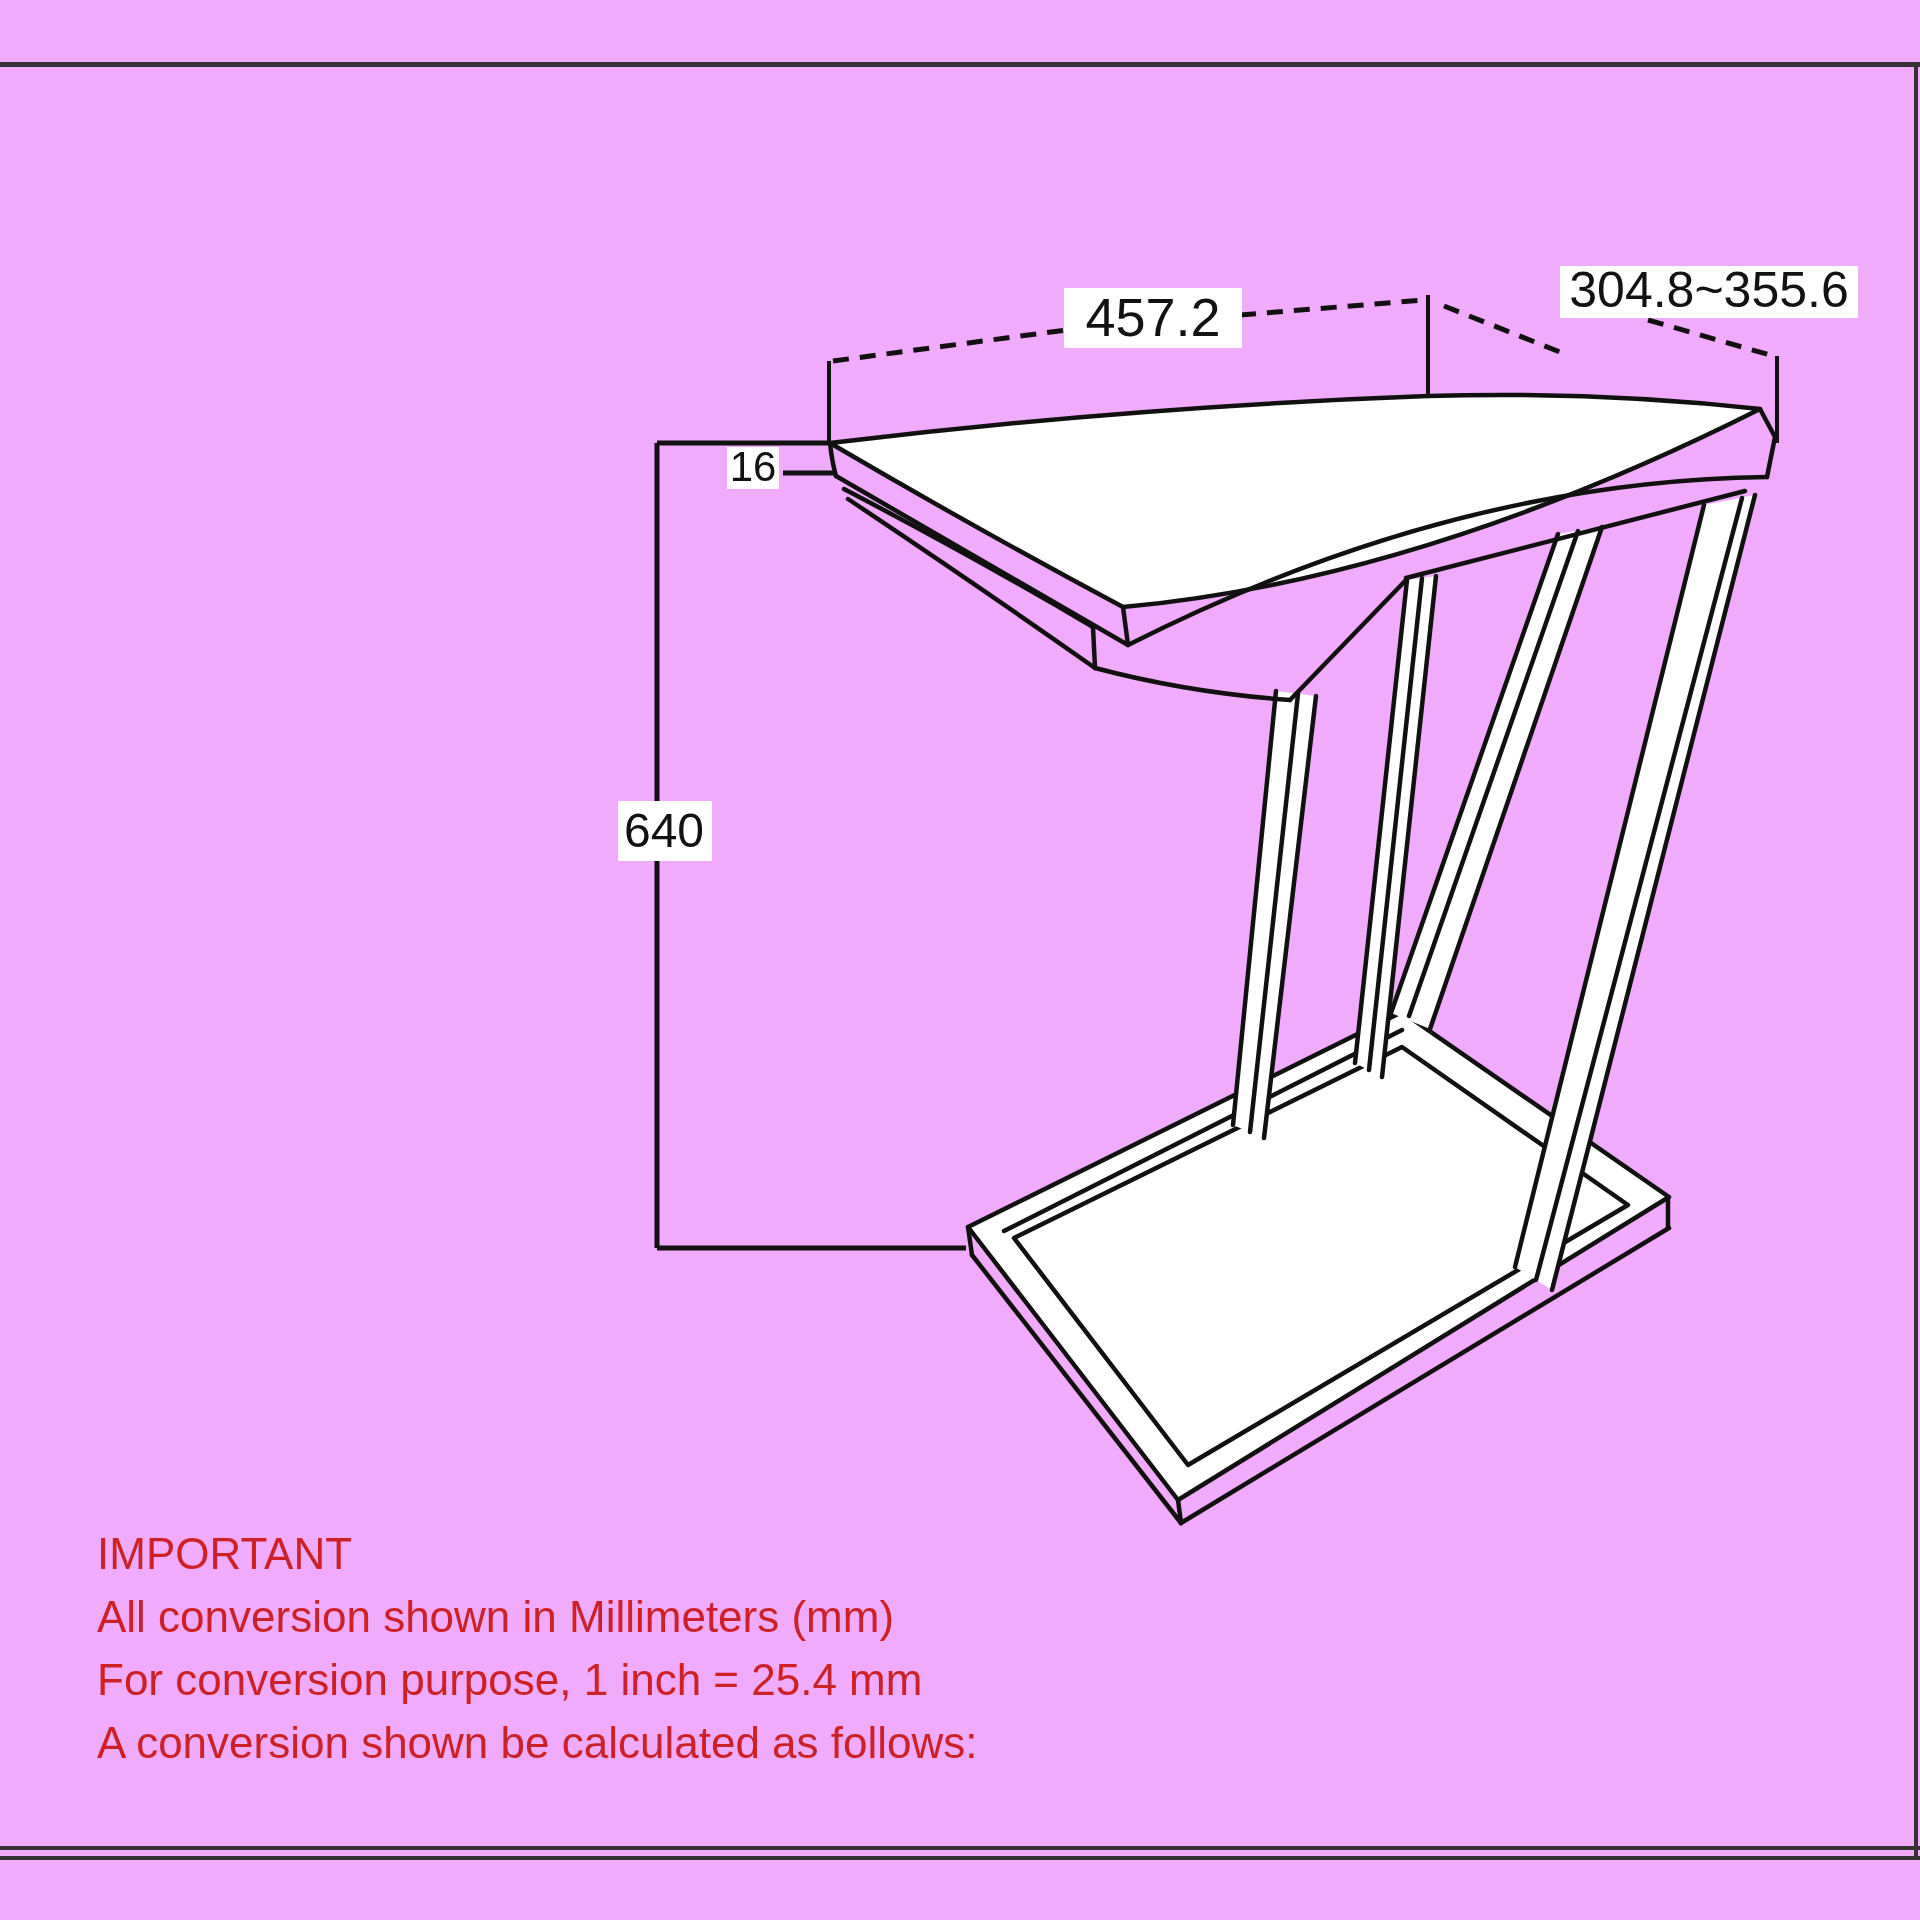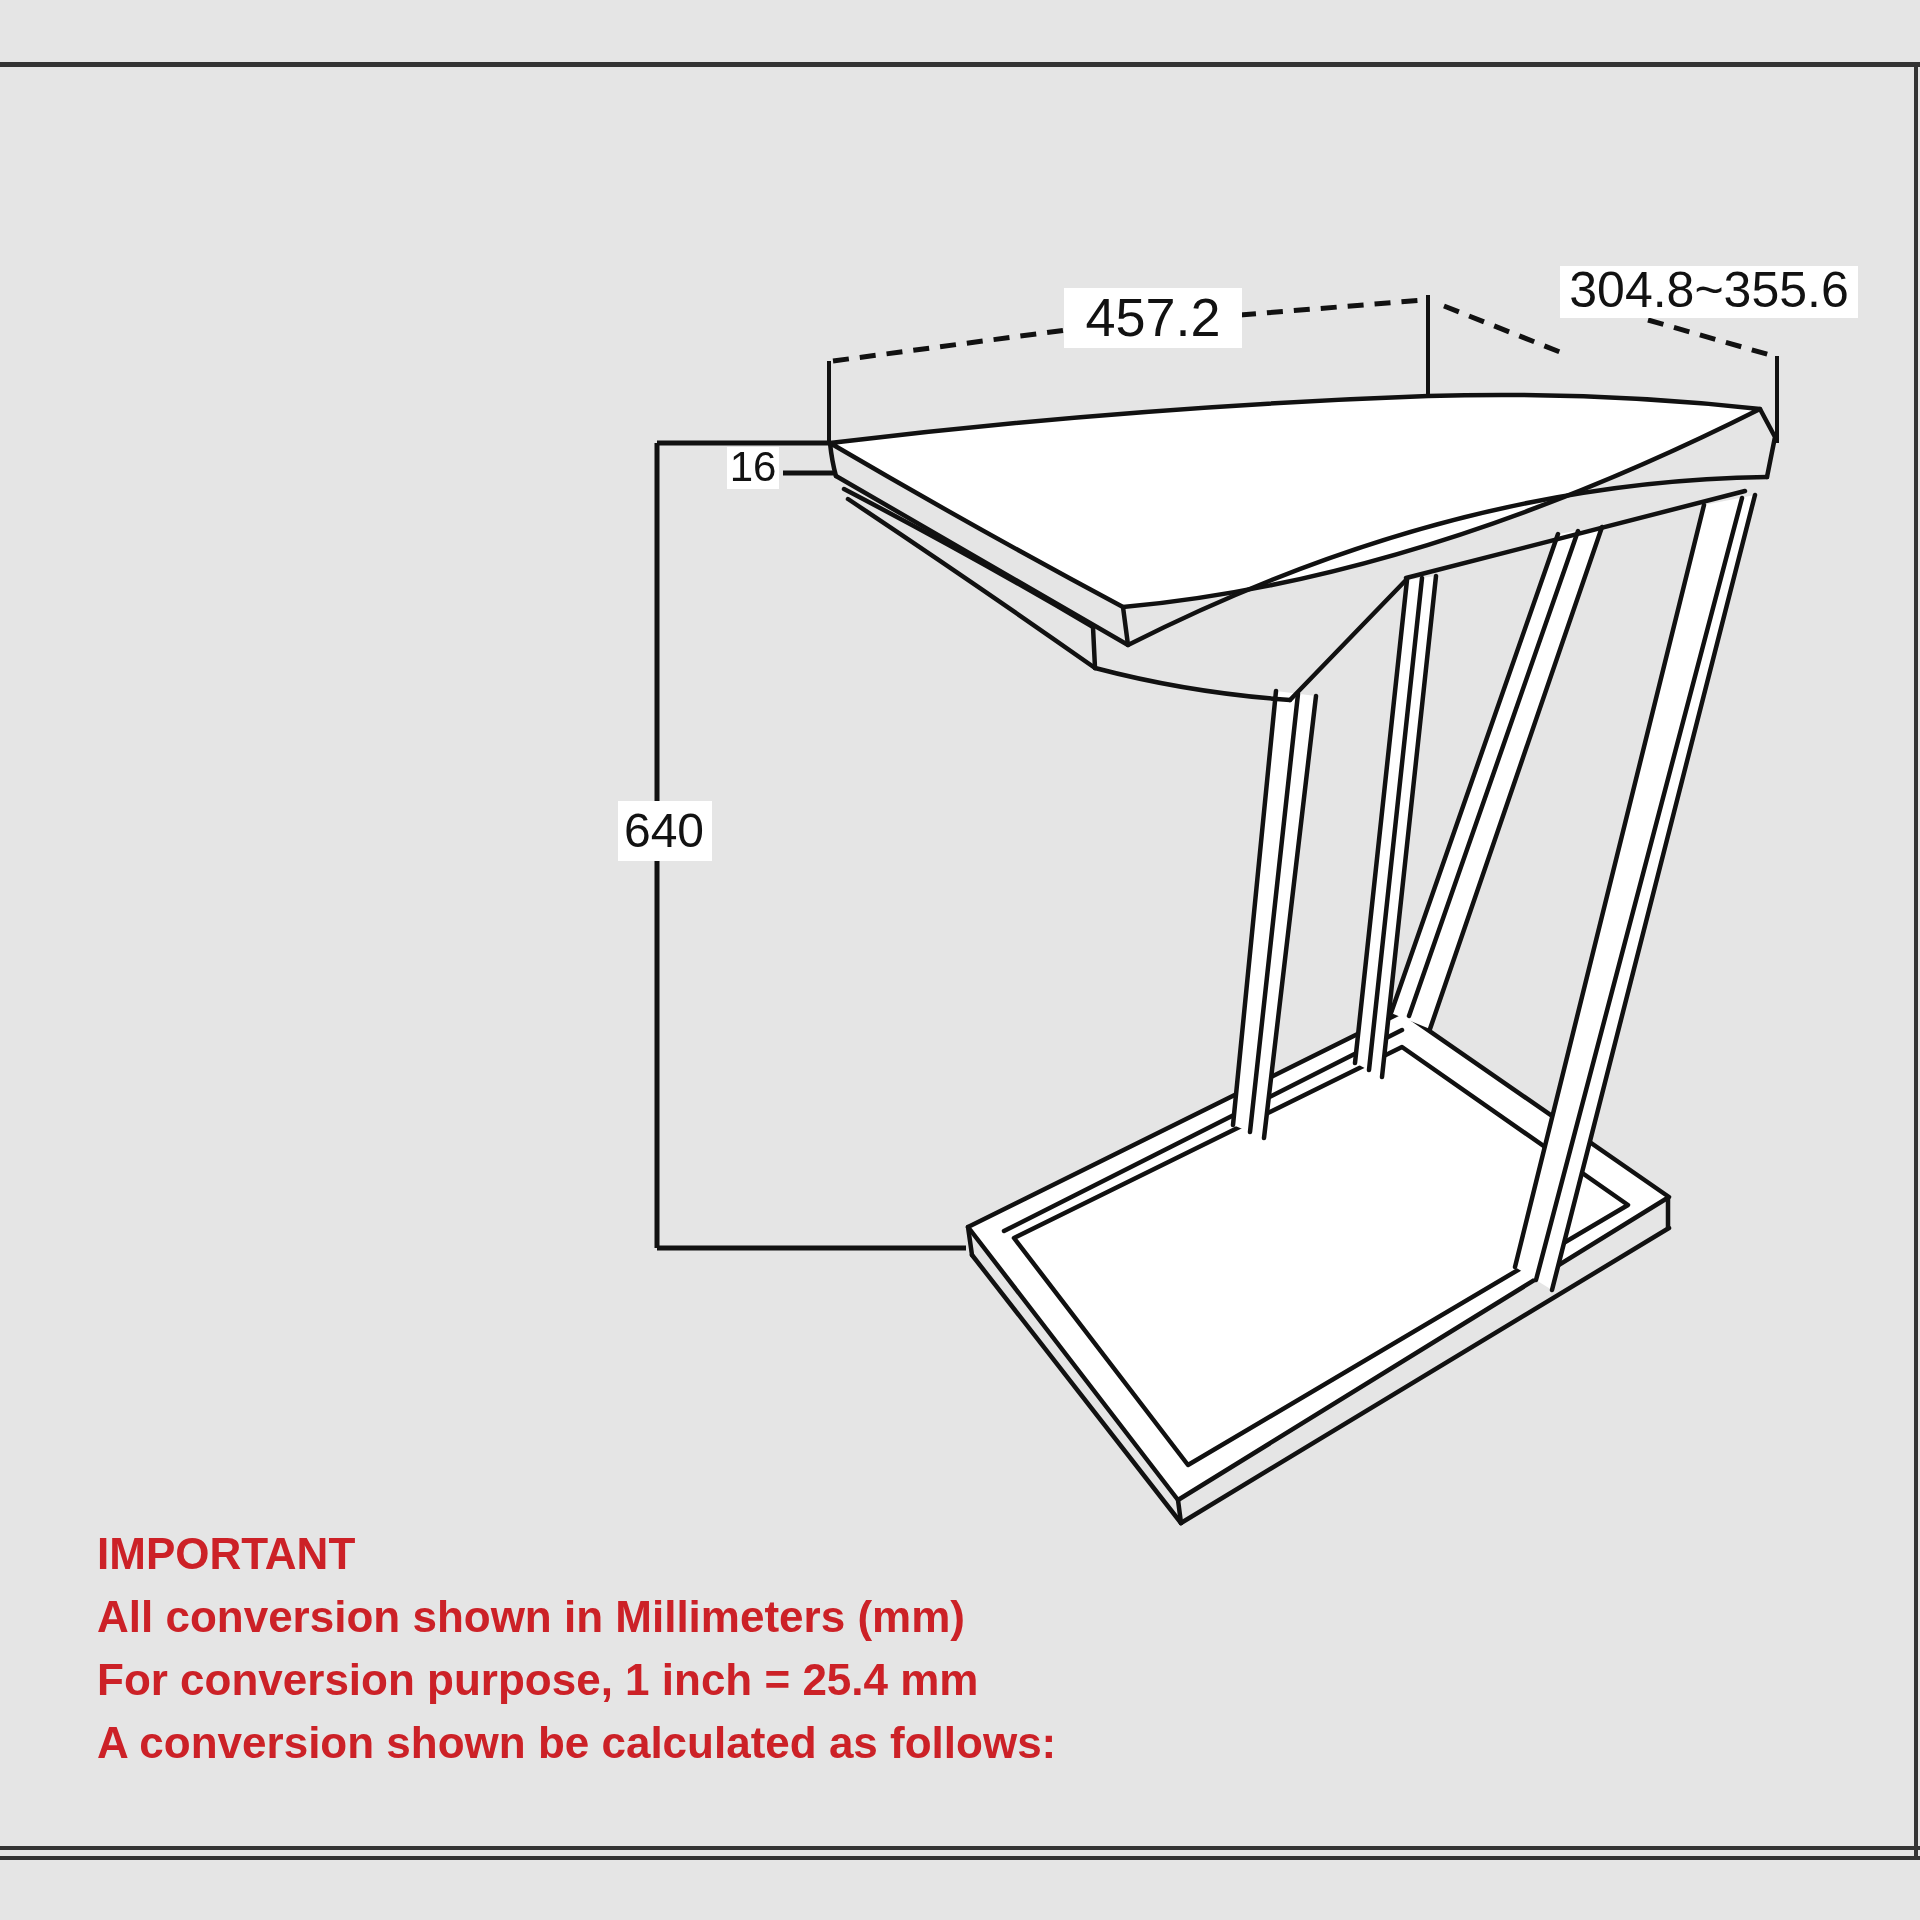--- a/index.html
+++ b/index.html
@@ -1,19 +1,19 @@
 <!DOCTYPE html>
 <html><head>
 <meta charset="utf-8">
 <style>
   html,body{margin:0;padding:0;background:#ffffff;}
   .sheet{
     position:relative;
     width:1920px;height:1920px;
-    background:#e5e5e5;
+    background:#f0abfc;
     font-family:"Liberation Sans", sans-serif;
     overflow:hidden;
   }
   .sheet svg{position:absolute;left:0;top:0;}
   
   .ln{stroke:#111111;stroke-width:4.5;fill:none;stroke-linejoin:round;stroke-linecap:round;}
   .lnfill{stroke:#111111;stroke-width:4.5;fill:#ffffff;stroke-linejoin:round;}
   .legfill{fill:#ffffff;stroke:none;}
   .dim{stroke:#111111;stroke-width:5;fill:none;stroke-linecap:butt;}
   .tick{stroke:#111111;stroke-width:4;fill:none;}
@@ -21,21 +21,20 @@
   .labelbg{fill:#ffffff;}
   .dimtext{fill:#121212;font-family:"Liberation Sans", sans-serif;}
   .border-line{fill:#333333;}
   
   .notes{
     position:absolute;left:97px;top:1522px;
     color:#cc2127;
     font-size:44px;line-height:63px;
     letter-spacing:0px;
     white-space:nowrap;
-    font-weight:bold;
   }
 </style>
 </head>
 <body>
 
 <div class="sheet">
 
   <svg width="1920" height="1920" viewBox="0 0 1920 1920">
 
     <rect class="border-line" x="0" y="62" width="1920" height="5"></rect>

